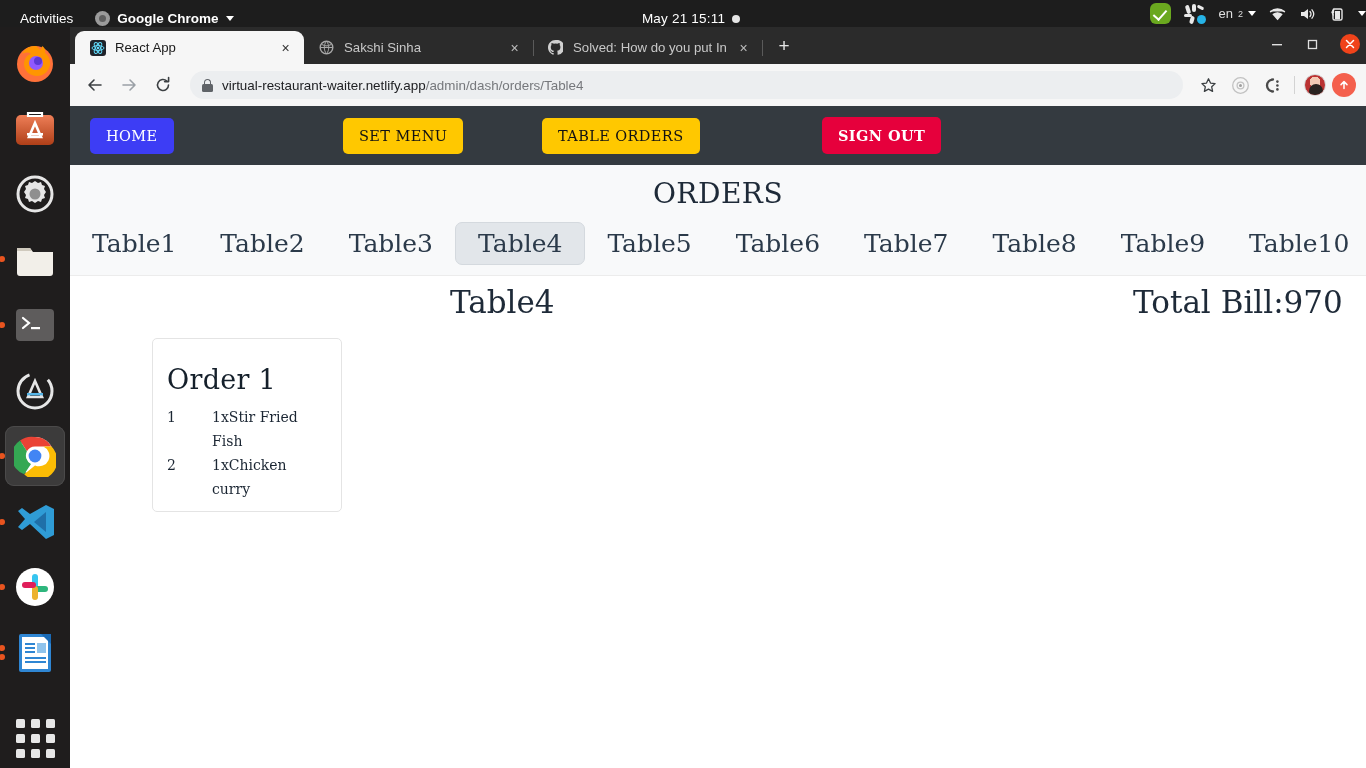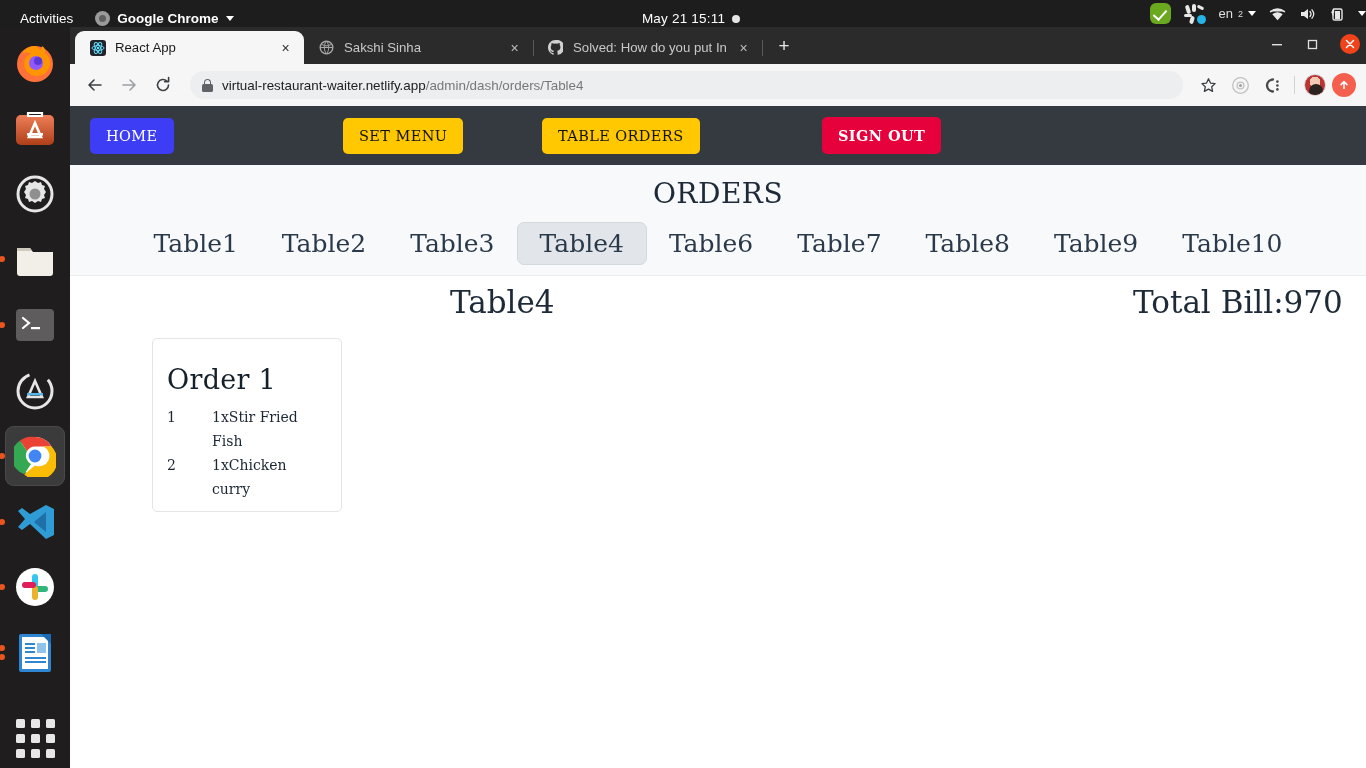--- a/index.html
+++ b/index.html
@@ -212,21 +212,21 @@
 
   #orders-head {
     background: #f8f9fa;
     padding-top: 12px;
   }
   #orders-title {
     text-align: center; font-size: 28px; color: #1e2a38;
     font-weight: normal; letter-spacing: .5px;
   }
   #tabbar {
-    display: flex; justify-content: center; align-items: center;
+    display: flex; justify-content: space-between; align-items: center;
     gap: 0px; margin-top: 12px; padding-bottom: 10px;
     border-bottom: 1px solid #ececec;
   }
   .table-tab {
     font-size: 25px; color: #2b3a4a; padding: 6px 22px;
     border-radius: 7px; cursor: pointer; white-space: nowrap;
   }
   .table-tab.active {
     background: #e2e6ea; border: 1px solid #d4d9de;
   }
@@ -565,20 +565,21 @@
     </div>
 
     <div id="orders-head">
       <h1 id="orders-title">ORDERS</h1>
 
       <div id="tabbar">
         <div class="table-tab">Table1</div>
         <div class="table-tab">Table2</div>
         <div class="table-tab">Table3</div>
         <div class="table-tab active">Table4</div>
+        <div class="table-tab">Table5</div>
         <div class="table-tab">Table6</div>
         <div class="table-tab">Table7</div>
         <div class="table-tab">Table8</div>
         <div class="table-tab">Table9</div>
         <div class="table-tab">Table10</div>
       </div>
     </div>
 
     <div id="subhead">
       <div id="table-label">Table4</div>

